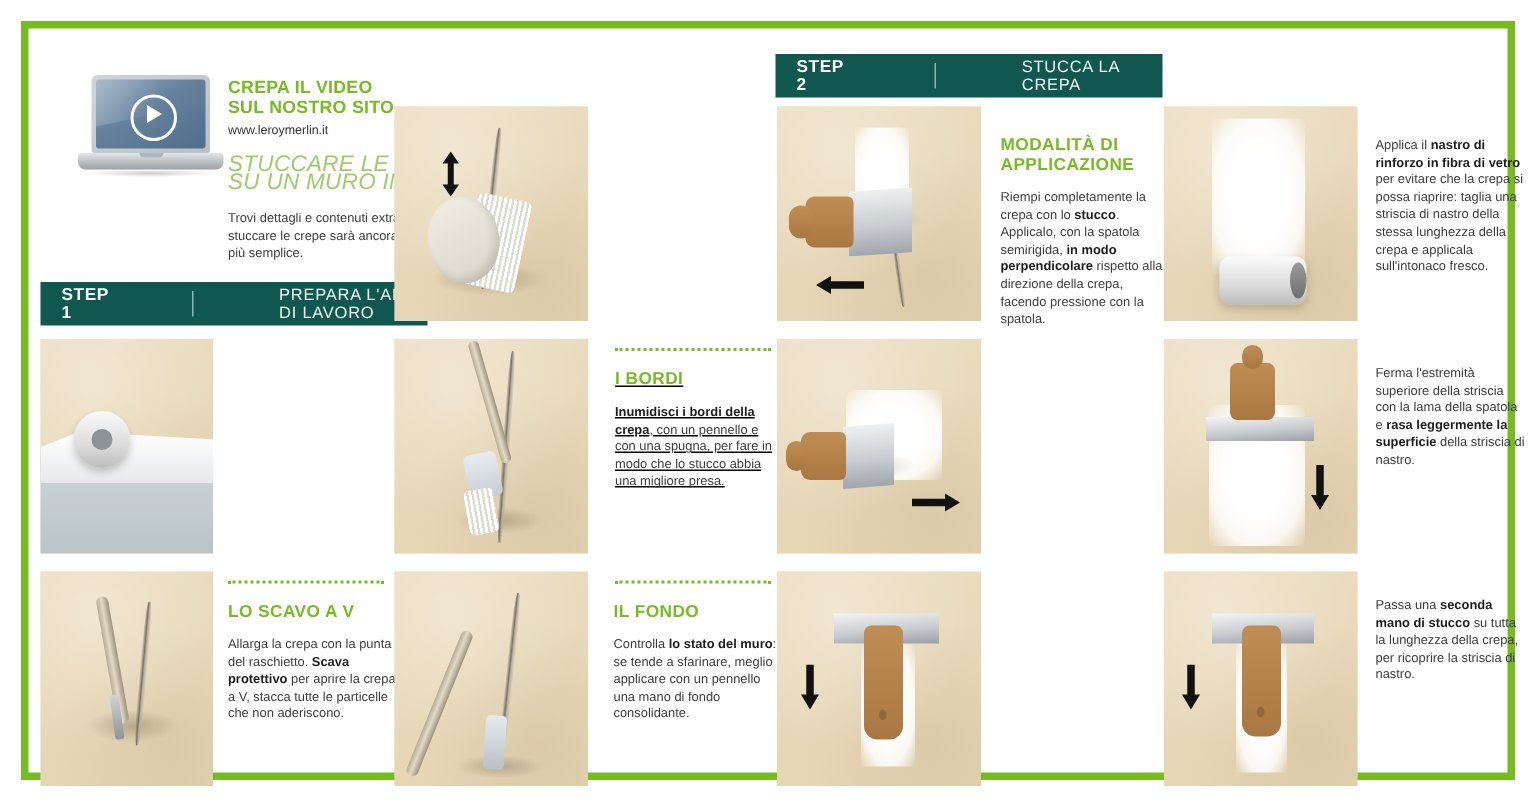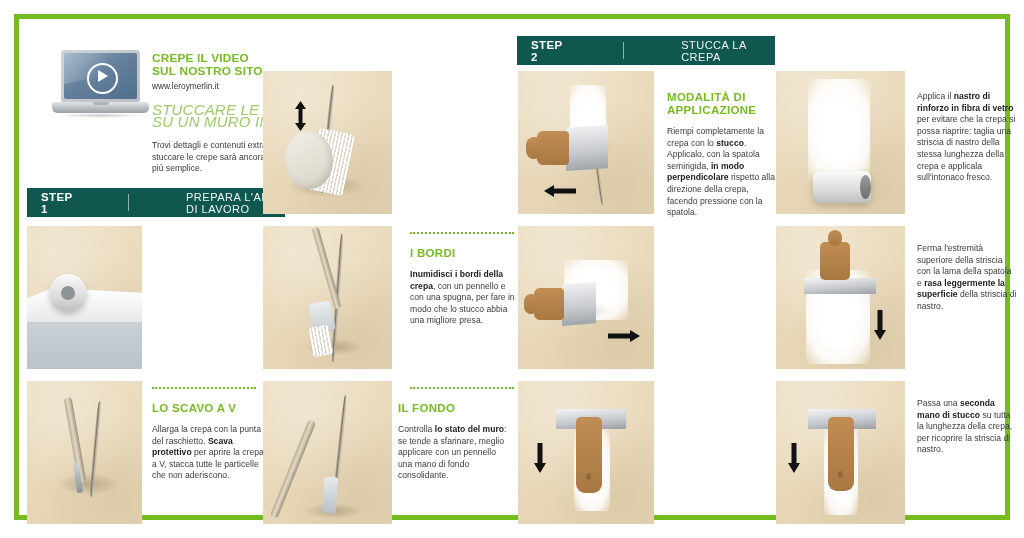--- a/index.html
+++ b/index.html
@@ -216,21 +216,21 @@
         <div class="play"></div>
       </div>
     </div>
     <div class="base">
         <div class="notch"></div>
       </div>
     <div class="shadow"></div>
   </div>
 
   <div class="promo-head">
-    <div class="l1">CREPE IL VIDEO</div>
+    <div class="l1">CREPA IL VIDEO</div>
     <div class="l1">SUL NOSTRO SITO</div>
     <div class="url">www.leroymerlin.it</div>
     <div class="sub">STUCCARE LE CREPE</div>
     <div class="sub" style="margin-top:0">SU UN MURO INTONACATO</div>
     <div class="body" style="width:122px">Trovi dettagli e contenuti extra: stuccare le crepe sarà ancora più semplice.</div>
   </div>
 
   <div class="step-banner" style="left:498px; top:17px; width:258px; height:29px;">
     <span class="num">STEP 2</span>
     <span class="divider"></span>
@@ -300,21 +300,21 @@
   <div class="tile" style="left:244px; top:207px; width:129px; height:143px;">
     <div class="noise"></div>
     <div class="shadow-soft" style="left:40px; top:112px; width:60px; height:18px;"></div>
     <div class="crack" style="left:72px; top:8px; width:5px; height:128px; transform:rotate(4deg); border-radius:40%;"></div>
     <div class="scraper-stick" style="left:60px; top:0px; width:7px; height:84px; transform:rotate(-16deg); border-radius:3px;"></div>
     <div style="position:absolute; left:48px; top:76px; width:22px; height:30px; background:linear-gradient(180deg,#e9edf0,#c6cdd2); border-radius:4px; transform:rotate(-12deg);"></div>
     <div class="bristles" style="left:48px; top:100px; width:20px; height:30px; transform:rotate(-10deg);"></div>
   </div>
 
   <div class="dotted" style="left:391px; top:213px; width:104px;"></div>
-  <div class="txt" style="left:391px; top:228px; width:110px;">
+  <div class="txt" style="left:391px; top:228px; width:110px;text-decoration:underline;">
     <h3>I BORDI</h3>
     <p><b>Inumidisci i bordi della crepa</b>, con un pennello e con una spugna, per fare in modo che lo stucco abbia una migliore presa.</p>
   </div>
 
   <div class="tile" style="left:499px; top:207px; width:136px; height:143px;">
     <div class="noise"></div>
     <div class="plaster" style="left:46px; top:34px; width:64px; height:60px;"></div>
     <div class="shadow-soft" style="left:22px; top:74px; width:70px; height:20px;"></div>
     <div class="spatula-blade" style="left:44px; top:56px; width:34px; height:44px; clip-path:polygon(0 6%,100% 0,100% 94%,0 100%);"></div>
     <div class="spatula-handle" style="left:16px; top:62px; width:30px; height:32px; border-radius:6px 4px 4px 6px;"></div>
@@ -360,21 +360,21 @@
 
   <div class="tile" style="left:244px; top:362px; width:129px; height:143px;">
     <div class="noise"></div>
     <div class="shadow-soft" style="left:40px; top:122px; width:60px; height:16px;"></div>
     <div class="scraper-stick" style="left:26px; top:36px; width:8px; height:104px; transform:rotate(22deg); border-radius:4px;"></div>
     <div class="crack" style="left:74px; top:14px; width:5px; height:116px; transform:rotate(6deg); border-radius:40%;"></div>
     <div style="position:absolute; left:60px; top:96px; width:14px; height:36px; background:linear-gradient(180deg,#e7ebee,#b9c0c6); border-radius:3px; transform:rotate(4deg);"></div>
   </div>
 
   <div class="dotted" style="left:391px; top:368px; width:104px;"></div>
-  <div class="txt" style="left:379px; top:383px; width:110px;">
+  <div class="txt" style="left:390px; top:383px; width:110px;">
     <h3>IL FONDO</h3>
     <p>Controlla <b>lo stato del muro</b>: se tende a sfarinare, meglio applicare con un pennello una mano di fondo consolidante.</p>
   </div>
 
   <div class="tile" style="left:499px; top:362px; width:136px; height:143px;">
     <div class="noise"></div>
     <div class="plaster" style="left:56px; top:48px; width:36px; height:82px;"></div>
     <div class="spatula-blade" style="left:38px; top:28px; width:70px; height:20px;"></div>
     <div class="spatula-handle" style="left:58px; top:36px; width:26px; height:76px; border-radius:5px 5px 9px 9px;"></div>
     <div style="position:absolute; left:68px; top:92px; width:5px; height:7px; background:#8d6a3c; border-radius:50%;"></div>

